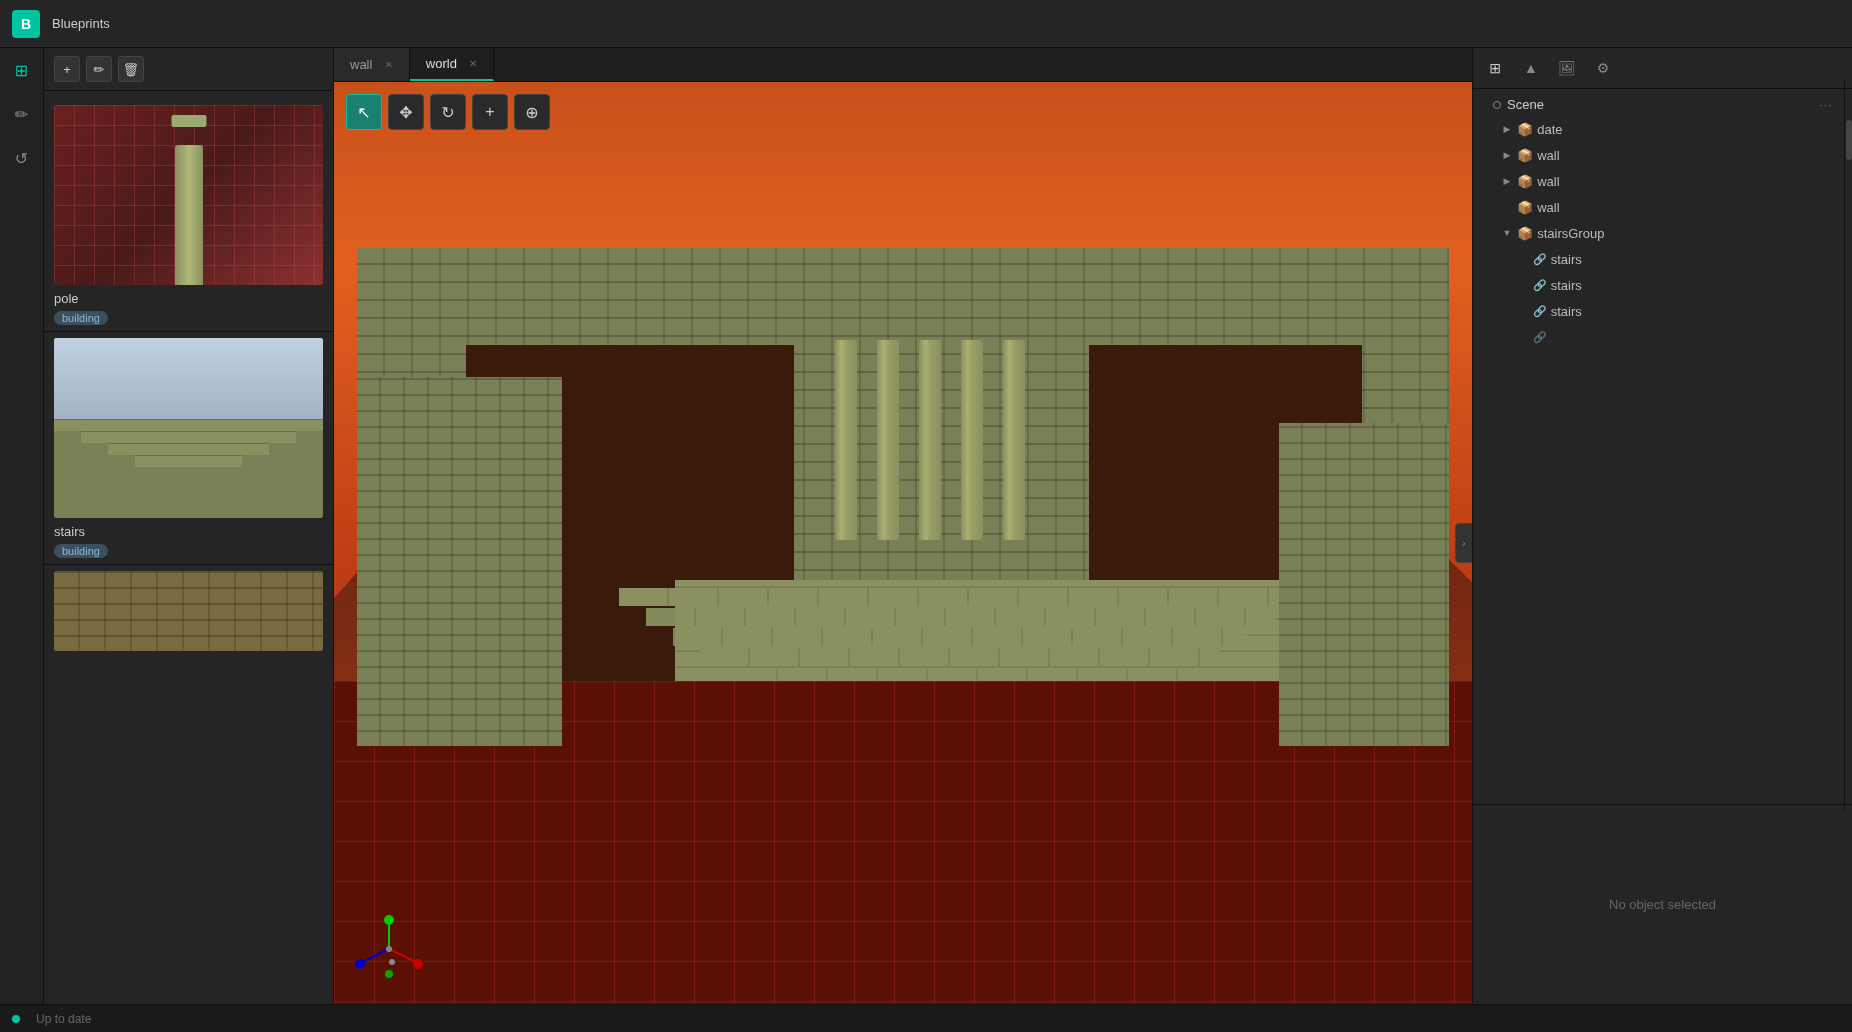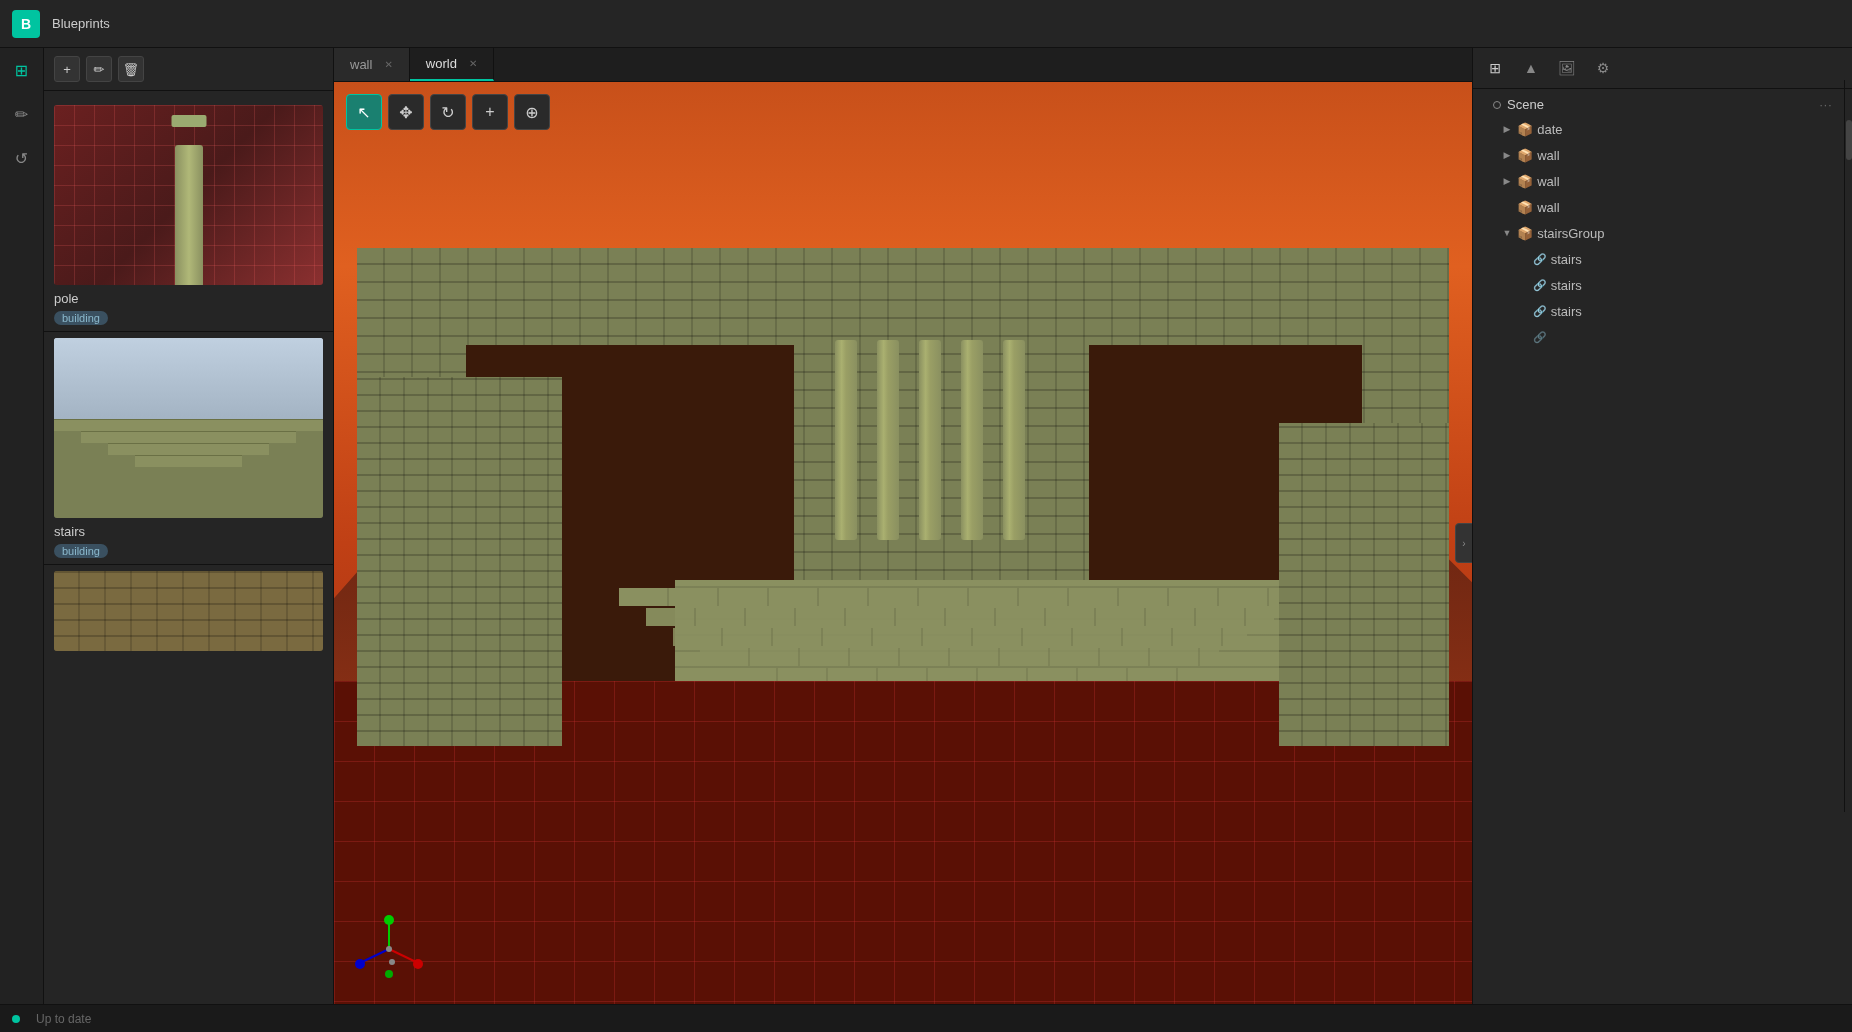--- a/index.html
+++ b/index.html
@@ -682,20 +682,23 @@
         <div class="tree-arrow" style="visibility:hidden;">▶</div>
         <span class="tree-icon" style="font-size:11px;">🔗</span>
         <span class="tree-label"></span>
       </div>
     </div>
 
     <div style="position:absolute;right:0;top:80px;width:8px;height:calc(100% - 300px);background:transparent;border-left:1px solid #111;">
       <div style="width:6px;height:40px;background:#444;border-radius:3px;margin:40px 1px 0;"></div>
     </div>
 
+    <div id="properties-panel">
+      <span class="no-selection-text">No object selected</span>
+    </div>
   </div>
 
 </div>
 
 <div id="status-bar">
   <div class="status-dot"></div>
   <span>Up to date</span>
 </div>
 
 </body></html>

